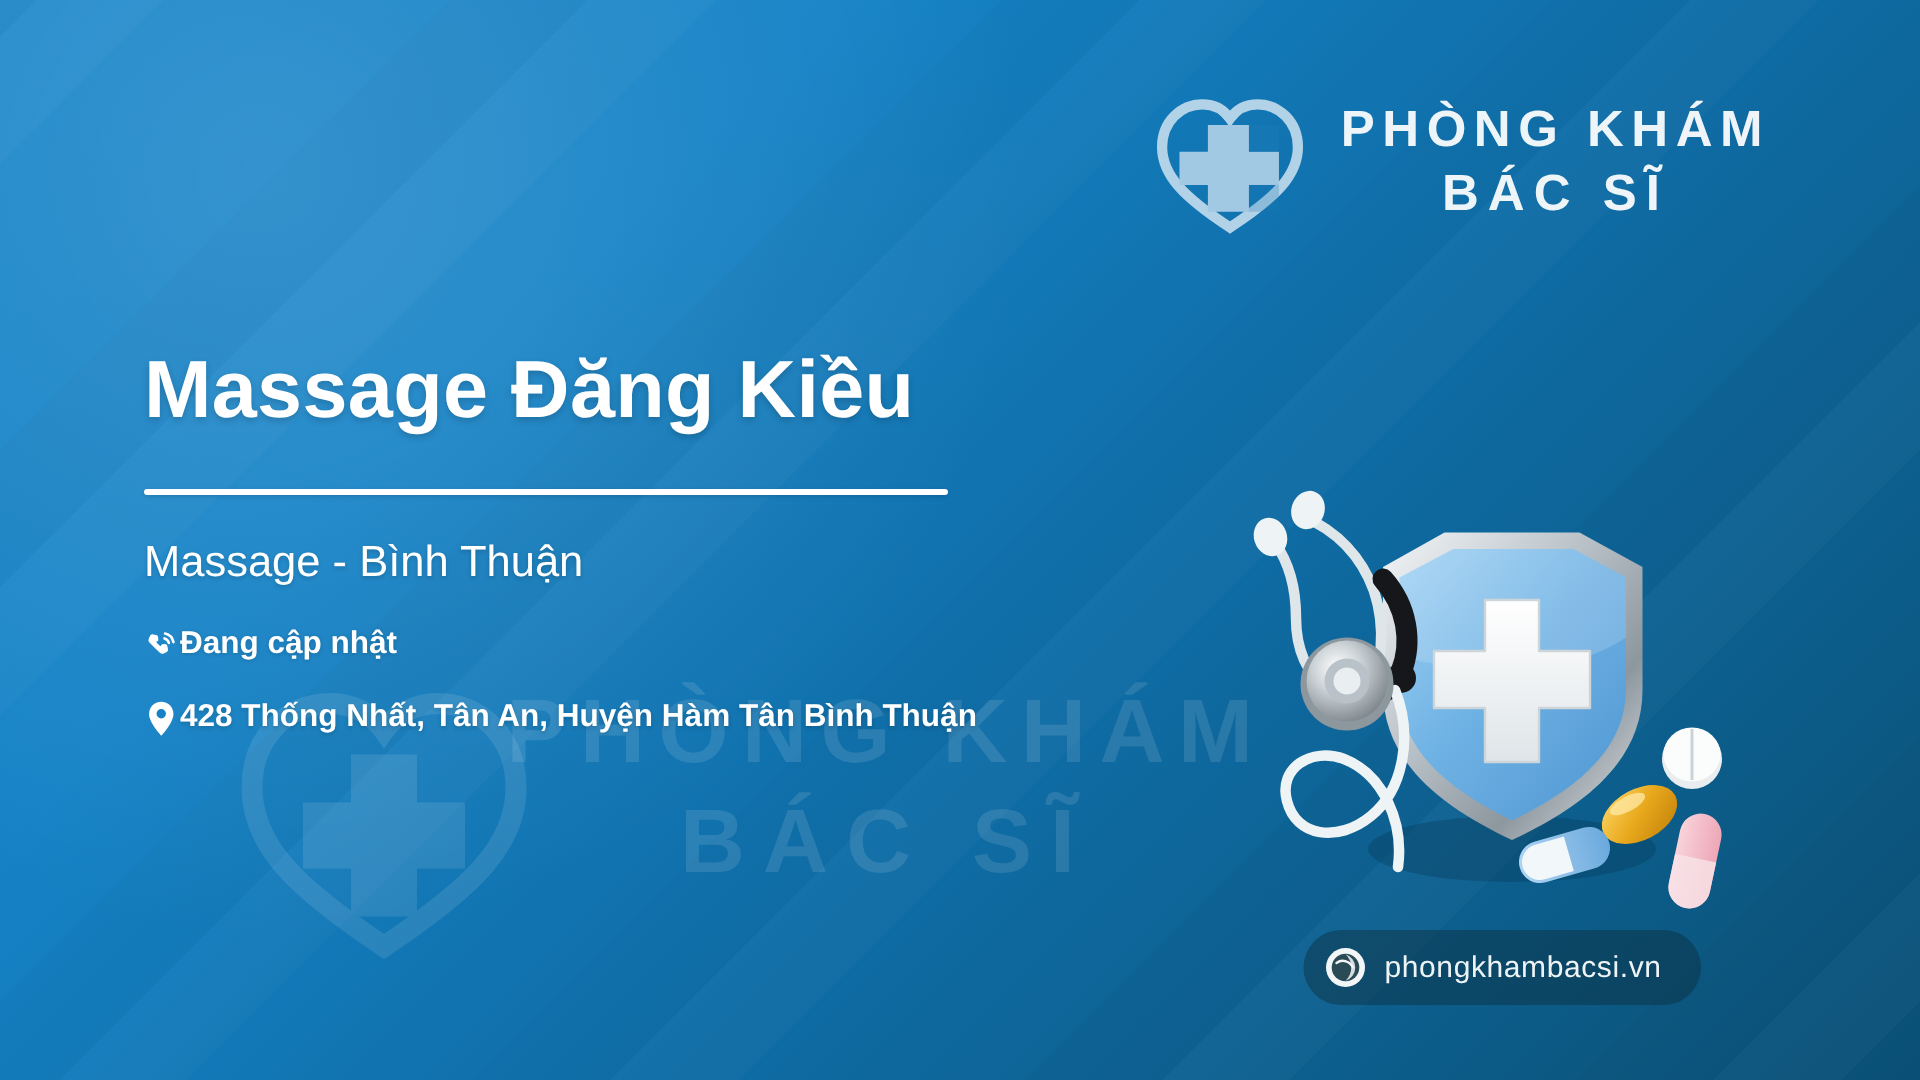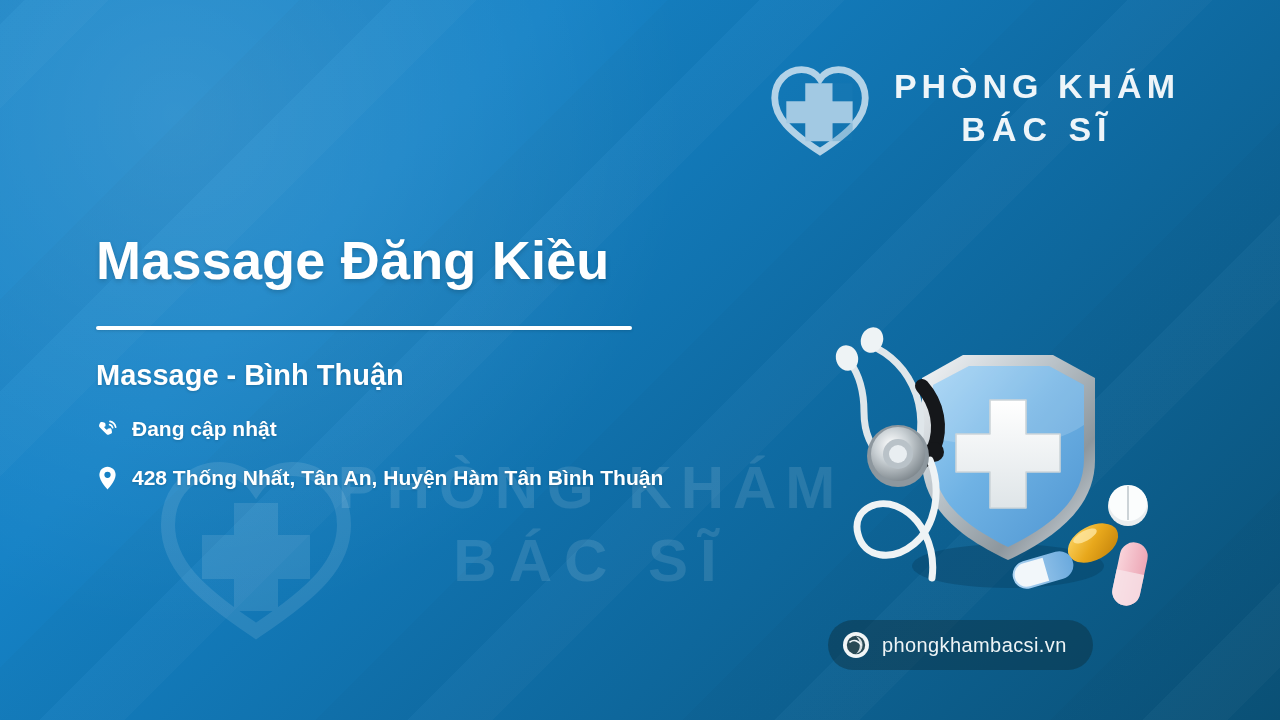--- a/index.html
+++ b/index.html
@@ -68,40 +68,40 @@
   .title{
     color:#ffffff;font-size:54px;font-weight:bold;line-height:1.12;
     letter-spacing:.2px;margin:0;
     text-shadow:0 2px 5px rgba(0,0,0,.18);
   }
   .divider{
     width:536px;height:4px;background:#ffffff;margin:36px 0 0 0;border-radius:2px;
     box-shadow:0 1px 3px rgba(0,0,0,.14);
   }
   .subtitle{
-    color:#ffffff;font-size:29px;font-weight:bold;margin:28px 0 0 0;line-height:1.2;
+    color:#ffffff;font-size:29px;font-weight:normal;margin:28px 0 0 0;line-height:1.2;
     text-shadow:0 1px 3px rgba(0,0,0,.18);
   }
   .info-row{
-    display:flex;align-items:center;gap:14px;margin-top:22px;
+    display:flex;align-items:flex-end;gap:2px;margin-top:22px;
   }
   .info-row .ic{flex:0 0 auto;width:22px;height:26px;display:flex;align-items:center;justify-content:center;margin-top:1px;}
   .info-row .txt{
     color:#ffffff;font-size:21px;font-weight:bold;line-height:1.35;
     text-shadow:0 1px 3px rgba(0,0,0,.18);
   }
   .info-row.addr{margin-top:20px;}
   .info-row.addr .txt{max-width:560px;}
 
   
   .illus{position:absolute;left:830px;top:320px;width:340px;height:310px;}
 
   
   .site-pill{
-    position:absolute;left:828px;top:620px;
+    position:absolute;left:869px;top:620px;
     display:flex;align-items:center;gap:12px;
     padding:11px 26px 11px 14px;
     background:rgba(12,42,55,0.42);
     border-radius:30px;
   }
   .site-pill .globe{width:28px;height:28px;flex:0 0 auto;}
   .site-pill .url{
     color:#eef4f6;font-size:20px;letter-spacing:.4px;font-weight:400;
   }
 </style>

